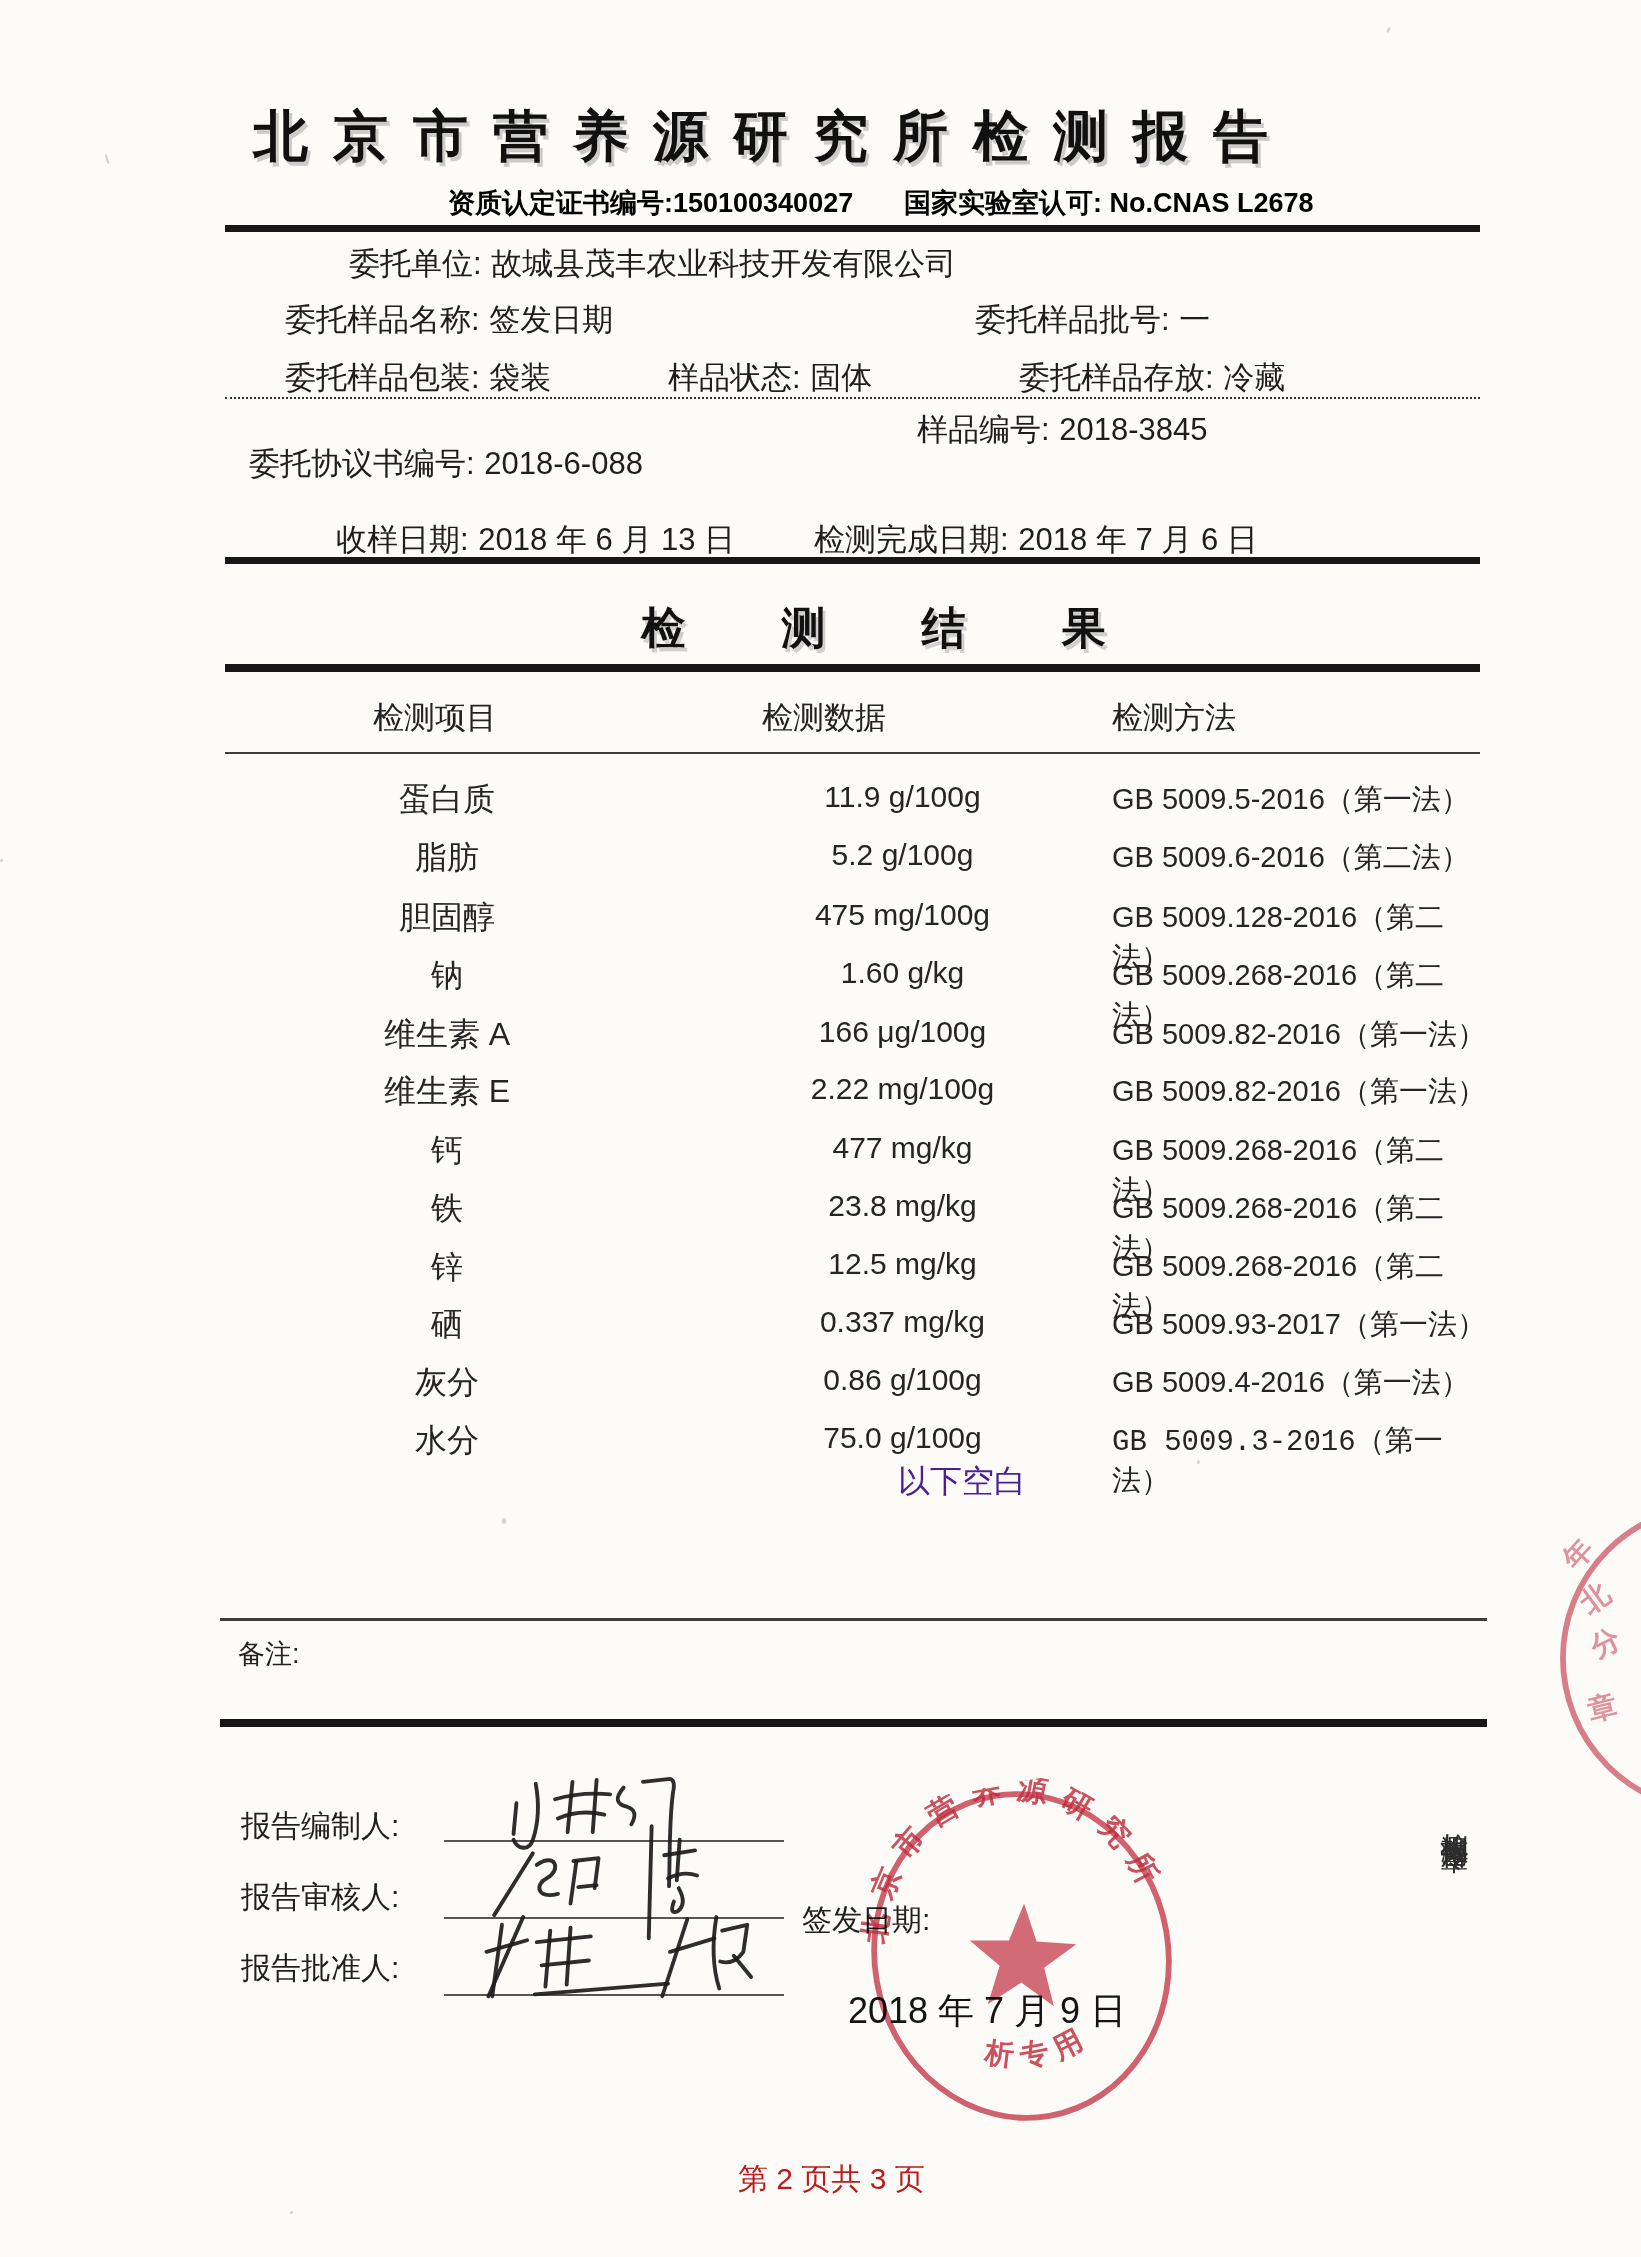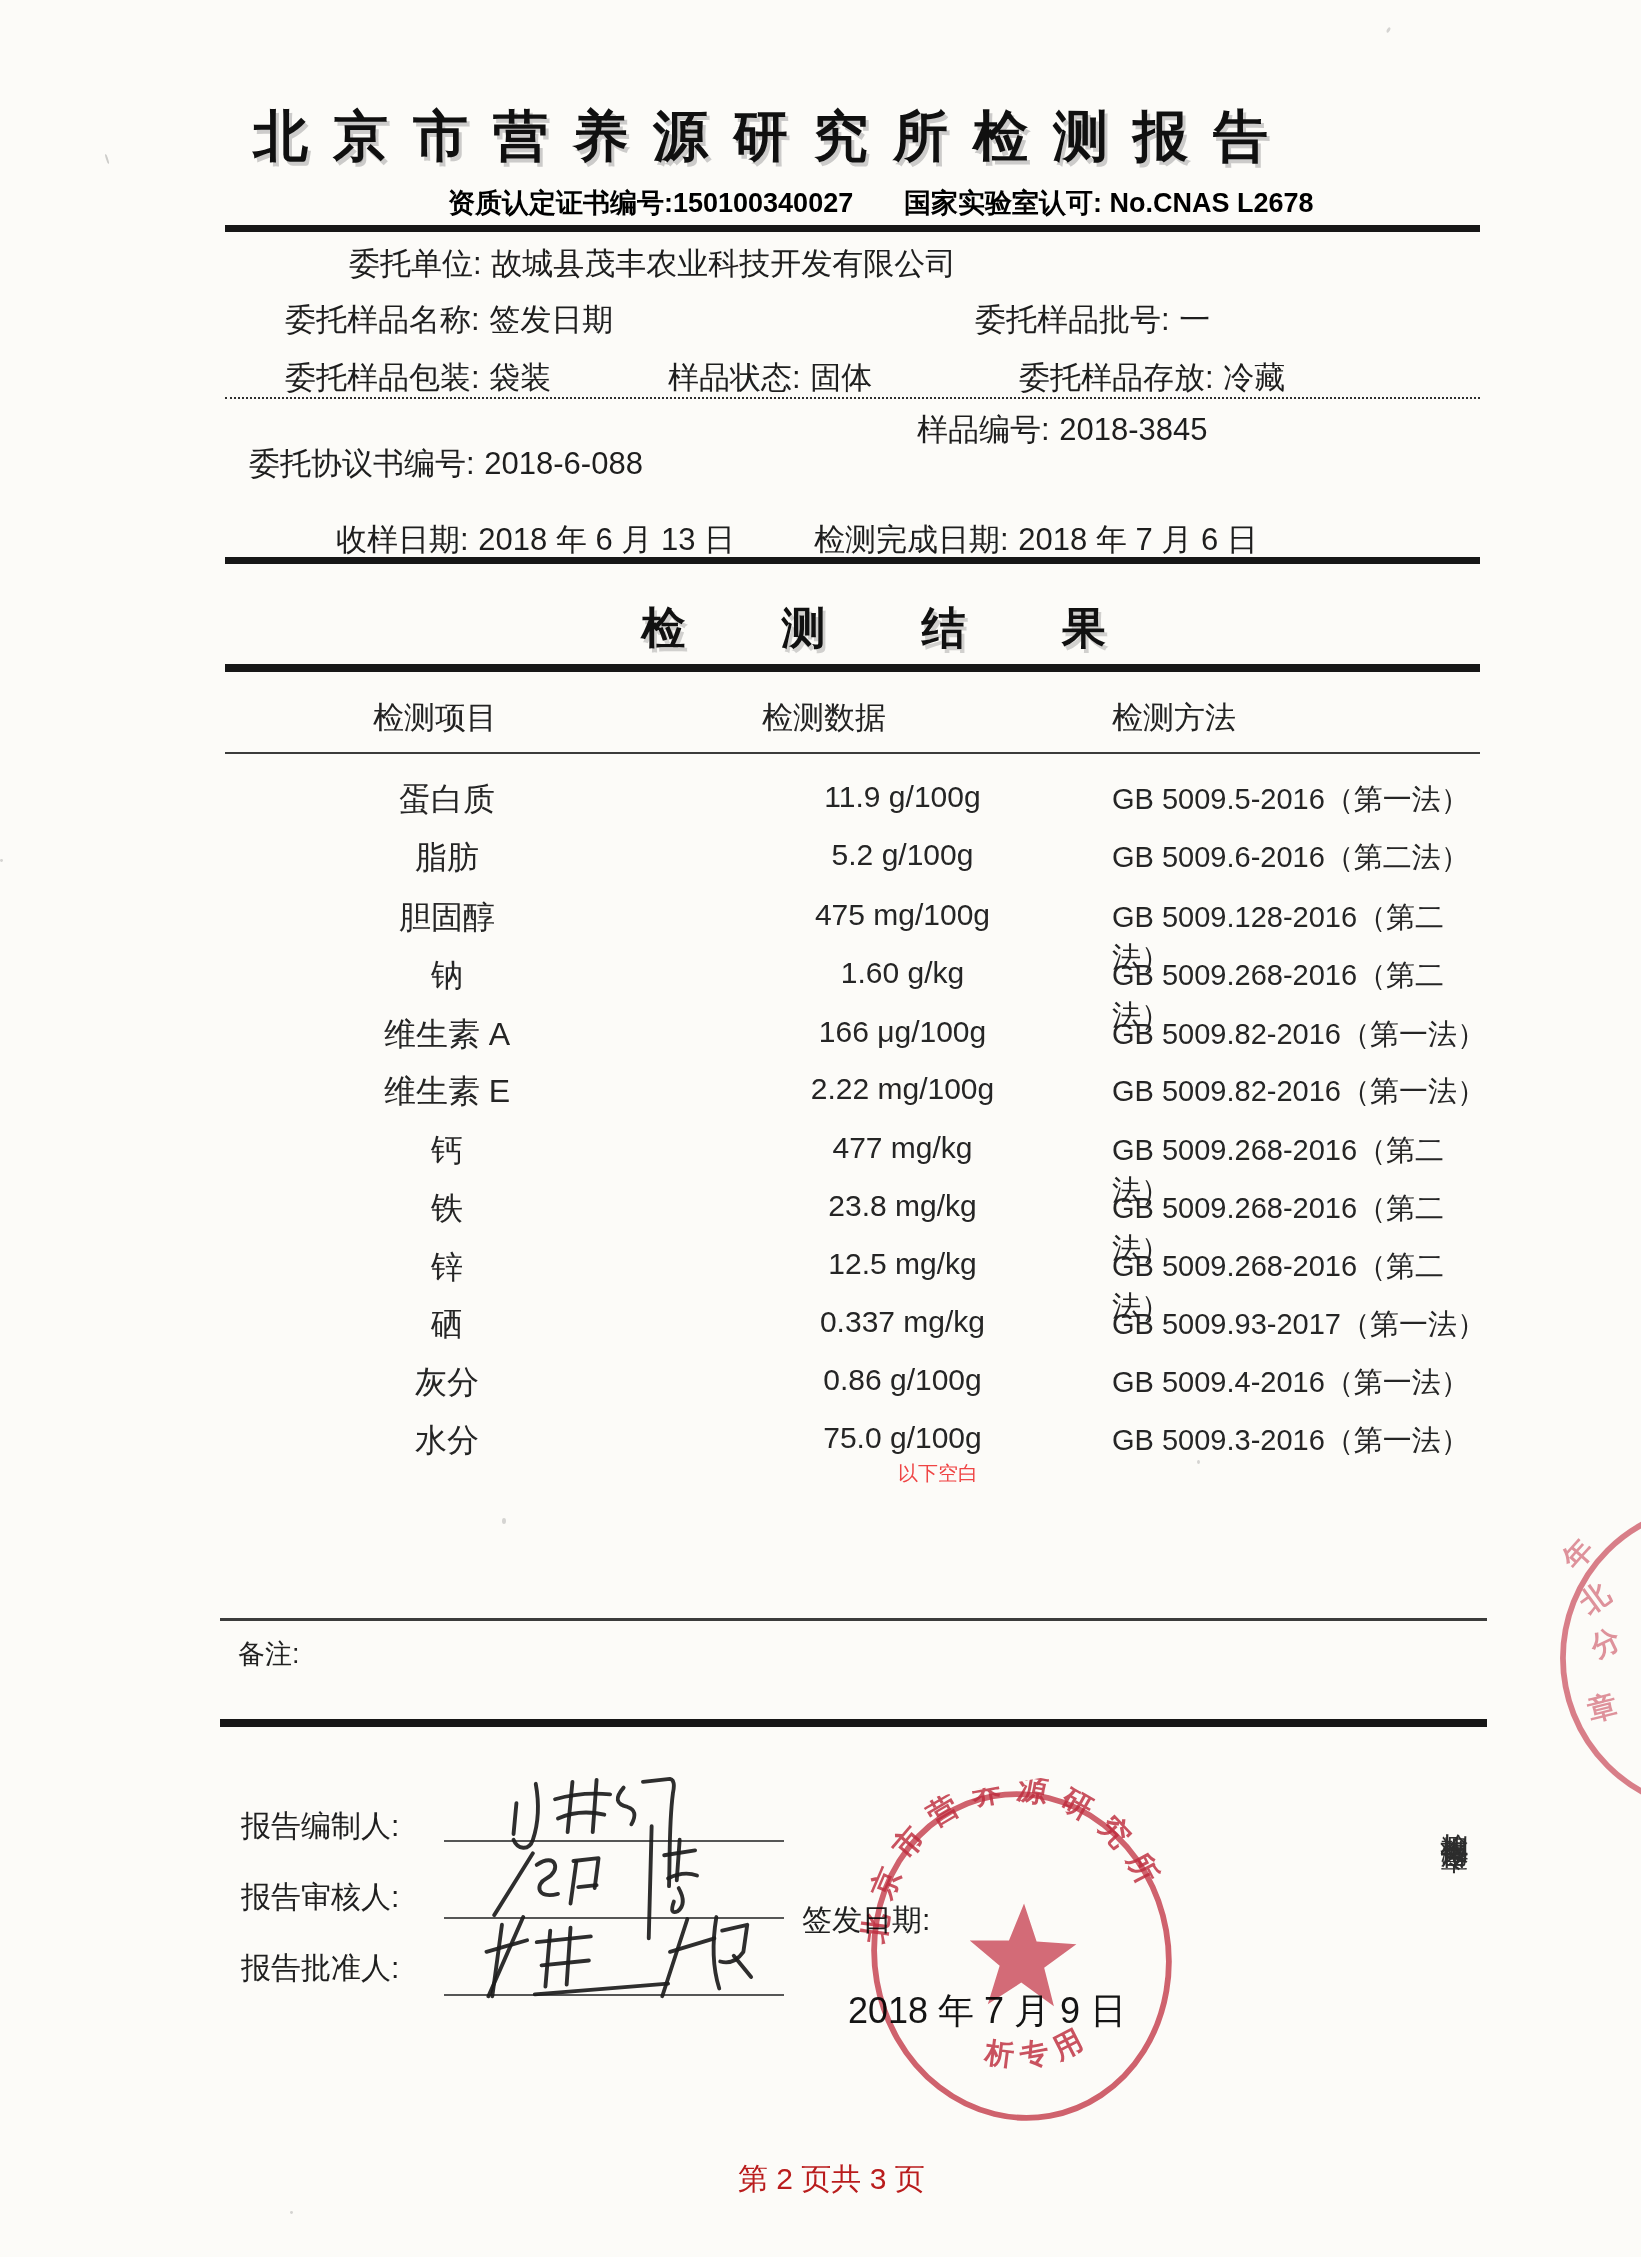--- a/index.html
+++ b/index.html
@@ -22,21 +22,21 @@
   .field .v{margin-left:9.7px;}
   .section-title{
     font-size:44px;font-weight:bold;letter-spacing:42px;padding-left:42px;
     text-align:center;color:#111;
     text-shadow:2.9px 3.9px 0 rgba(130,130,130,0.35);
   }
   .colhead{font-size:31px;color:#222;}
   .c-item{position:absolute;left:225px;width:444px;text-align:center;font-size:32px;color:#252525;}
   .c-value{position:absolute;left:719px;width:367px;text-align:center;font-size:30px;color:#252525;}
   .c-method{position:absolute;left:1112px;width:386px;text-align:left;font-size:29px;color:#252525;}
-  .endnote{font-size:20px;color:#ef4444;}
+  .endnote{font-size:32px;color:#4c1d95;}
   .remarks{font-size:27px;color:#222;}
   .sig-label{font-size:30px;color:#1f1f1f;}
   .sig-line{position:absolute;height:1.9px;background:#565656;width:340px;left:444px;}
   .issue-label{font-size:30px;color:#1f1f1f;}
   .issue-value{font-size:36px;color:#141414;}
   .side-label{
     font-size:28px;color:#2d2d2d;writing-mode:vertical-rl;letter-spacing:1.9px;
   }
   .footer{font-size:30px;color:#b91c1c;}
   .stamp-wrap{position:absolute;mix-blend-mode:multiply;}
@@ -148,21 +148,21 @@
     <div class="c-method" style="top:1305px;">GB 5009.93-2017（第一法）</div>
   </div>
   <div>
     <div class="c-item" style="top:1361px;">灰分</div>
     <div class="c-value" style="top:1363px;">0.86 g/100g</div>
     <div class="c-method" style="top:1363px;">GB 5009.4-2016（第一法）</div>
   </div>
   <div>
     <div class="c-item" style="top:1419px;">水分</div>
     <div class="c-value" style="top:1421px;">75.0 g/100g</div>
-    <div class="c-method" style="top:1421px;">GB 5009.3-2016（第一法）</div>
+    <div class="c-method" style="top:1421px;font-family:Liberation Mono, monospace;">GB 5009.3-2016（第一法）</div>
   </div>
 
   <div class="abs endnote" style="left:898px;top:1460px;">以下空白</div>
 
   <div class="rule-thin" style="left:220px;top:1618px;width:1267px;height:2.9px;"></div>
   <div class="abs remarks" style="left:238px;top:1636px;">备注:</div>
   <div class="rule" style="left:220px;top:1719px;width:1267px;height:7.7px;"></div>
 
   <div class="abs sig-label" style="left:241px;top:1806px;">报告编制人:</div>
   <div class="abs sig-label" style="left:241px;top:1877px;">报告审核人:</div>

